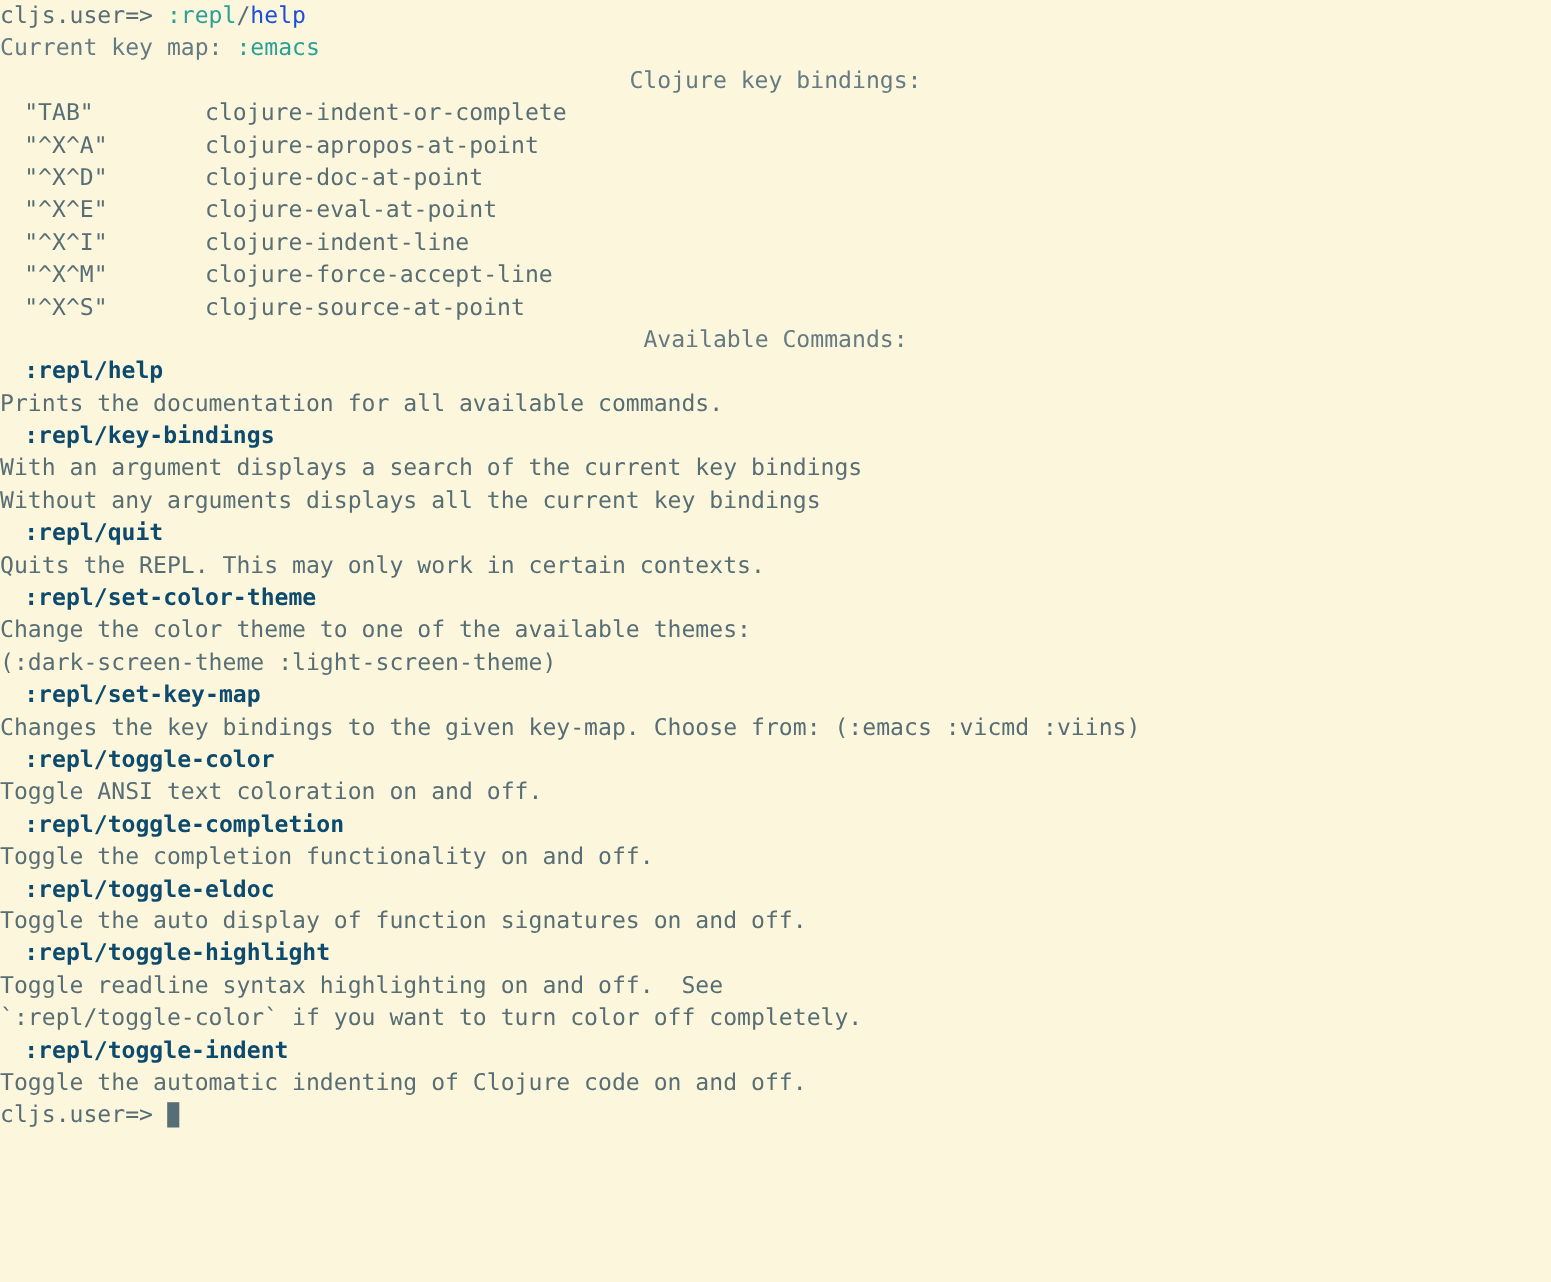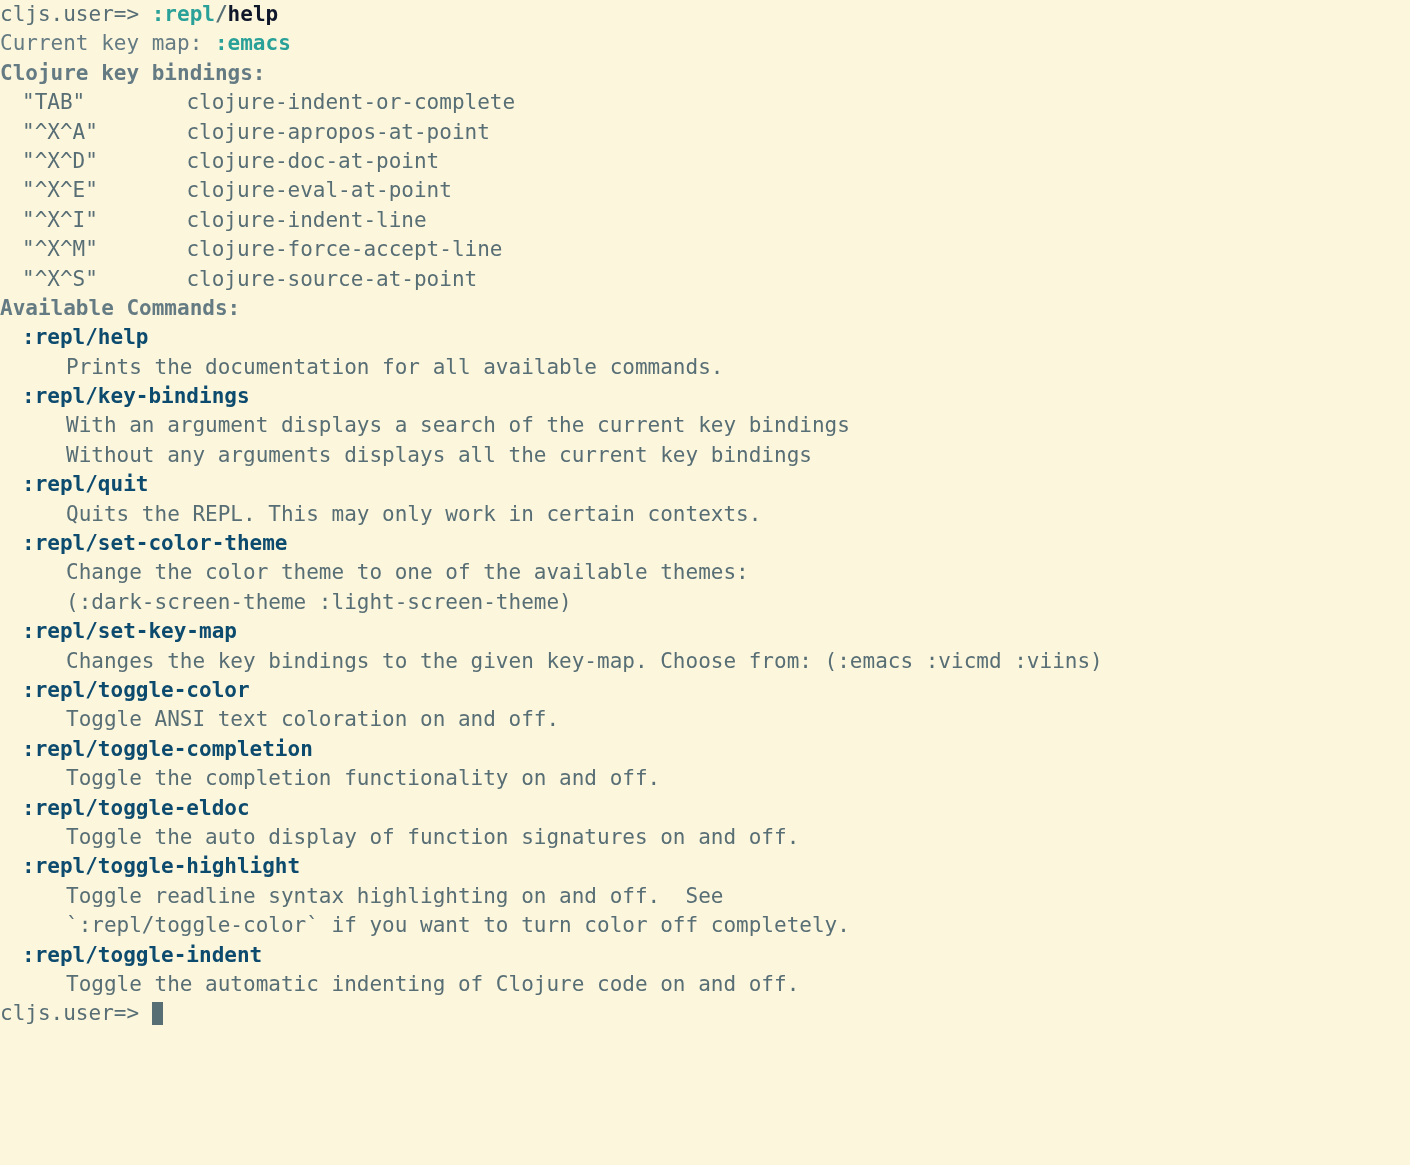--- a/index.html
+++ b/index.html
@@ -11,27 +11,28 @@
       background-color: #fcf6dd;
       color: #586e75;
       font-family: 'DejaVu Sans Mono', 'Menlo', 'Consolas', monospace;
       font-size: 21px;
       line-height: 1.4;
       padding: 0;
       white-space: pre;
       width: 1410px;
     }
     .bold {
-      font-weight: bold;
+      font-weight: normal;
+      text-align: center;
     }
     .cyan {
       color: #2aa198;
     }
     .green {
-      color: #0f172a;
+      color: #1d4ed8;
     }
     .gray {
       color: #657b83;
     }
     .cmd-name {
       color: #0c4a6e;
       font-weight: bold;
     }
     .keymap-label {
       color: #657b83;
@@ -44,19 +45,18 @@
       background-color: #586e75;
       vertical-align: text-bottom;
     }
     .line {
       display: block;
     }
     .indent1 {
       padding-left: 22px;
     }
     .indent2 {
-      padding-left: 66px;
     }
   </style>
 </head>
 <body><div class="line"><span>cljs.user=&gt; </span><span class="cyan bold">:repl</span><span class="bold">/</span><span class="green bold">help</span></div><div class="line"><span class="keymap-label">Current key map: </span><span class="cyan bold">:emacs</span></div><div class="line bold gray">Clojure key bindings:</div><div id="bindings-container"><div class="line indent1"><span>"TAB"        </span><span>clojure-indent-or-complete</span></div><div class="line indent1"><span>"^X^A"       </span><span>clojure-apropos-at-point</span></div><div class="line indent1"><span>"^X^D"       </span><span>clojure-doc-at-point</span></div><div class="line indent1"><span>"^X^E"       </span><span>clojure-eval-at-point</span></div><div class="line indent1"><span>"^X^I"       </span><span>clojure-indent-line</span></div><div class="line indent1"><span>"^X^M"       </span><span>clojure-force-accept-line</span></div><div class="line indent1"><span>"^X^S"       </span><span>clojure-source-at-point</span></div></div><div class="line bold gray">Available Commands:</div><div id="commands-container"><div class="line cmd-name indent1">:repl/help</div><div class="line indent2">Prints the documentation for all available commands.</div><div class="line cmd-name indent1">:repl/key-bindings</div><div class="line indent2">With an argument displays a search of the current key bindings</div><div class="line indent2">Without any arguments displays all the current key bindings</div><div class="line cmd-name indent1">:repl/quit</div><div class="line indent2">Quits the REPL. This may only work in certain contexts.</div><div class="line cmd-name indent1">:repl/set-color-theme</div><div class="line indent2">Change the color theme to one of the available themes:</div><div class="line indent2">(:dark-screen-theme :light-screen-theme)</div><div class="line cmd-name indent1">:repl/set-key-map</div><div class="line indent2">Changes the key bindings to the given key-map. Choose from: (:emacs :vicmd :viins)</div><div class="line cmd-name indent1">:repl/toggle-color</div><div class="line indent2">Toggle ANSI text coloration on and off.</div><div class="line cmd-name indent1">:repl/toggle-completion</div><div class="line indent2">Toggle the completion functionality on and off.</div><div class="line cmd-name indent1">:repl/toggle-eldoc</div><div class="line indent2">Toggle the auto display of function signatures on and off.</div><div class="line cmd-name indent1">:repl/toggle-highlight</div><div class="line indent2">Toggle readline syntax highlighting on and off.  See</div><div class="line indent2">`:repl/toggle-color` if you want to turn color off completely.</div><div class="line cmd-name indent1">:repl/toggle-indent</div><div class="line indent2">Toggle the automatic indenting of Clojure code on and off.</div></div><div class="line"><span>cljs.user=&gt; </span><span class="cursor"></span></div>
 
 
 
 </body></html>

